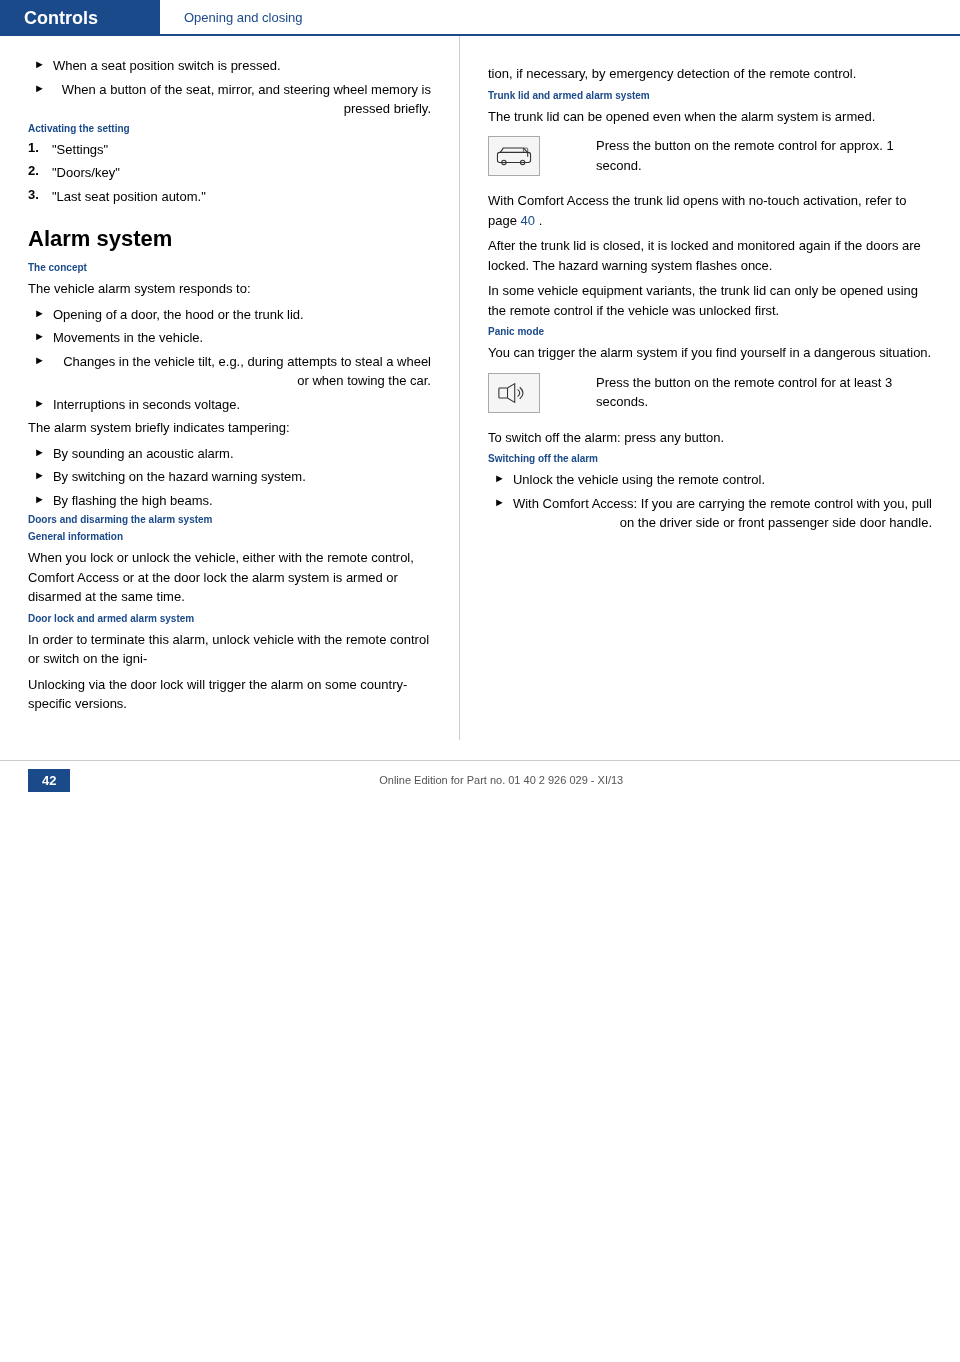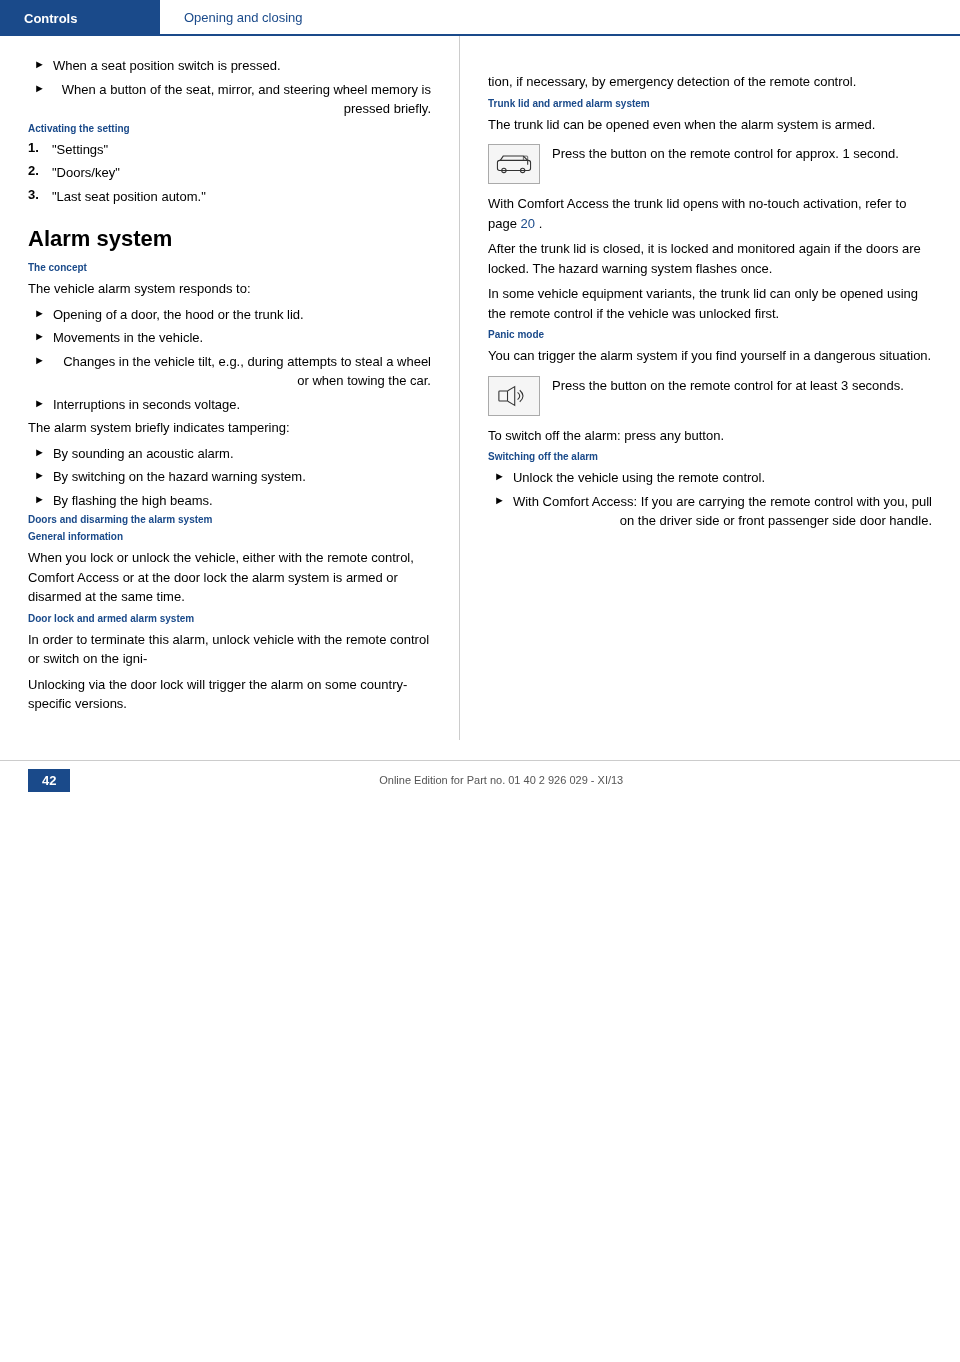--- a/index.html
+++ b/index.html
@@ -14,21 +14,21 @@
 
     
     .header {
       display: flex;
       height: 36px;
       align-items: stretch;
     }
     .header-controls {
       background: #1a4a8a;
       color: #fff;
-      font-size: 13px;
+      font-size: 18px;
       font-weight: bold;
       display: flex;
       align-items: center;
       padding: 0 24px;
       min-width: 160px;
     }
     .header-section {
       background: #fff;
       color: #1a4a8a;
       font-size: 13px;
@@ -46,21 +46,21 @@
     }
 
     .left-col {
       width: 460px;
       padding: 20px 28px 20px 28px;
       border-right: 1px solid #ccc;
     }
 
     .right-col {
       width: 500px;
-      padding: 36px 28px 20px 28px;
+      padding: 28px 28px 20px 28px;
     }
 
     
     .section-heading {
       color: #1a4a8a;
       font-size: 10px;
       font-weight: bold;
       margin-bottom: 6px;
     }
 
@@ -142,20 +142,21 @@
 
     .icon-box svg {
       width: 36px;
       height: 28px;
     }
 
     .icon-text {
       font-size: 13px;
       line-height: 1.5;
       flex: 1;
+      margin-left: 44px;
     }
 
     
     .footer {
       position: relative;
       margin-top: 20px;
       padding: 8px 28px;
       display: flex;
       align-items: center;
       border-top: 1px solid #ccc;
@@ -276,21 +277,21 @@
           <circle cx="37" cy="24" r="3" fill="none" stroke="#333" stroke-width="1.5"></circle>
           <line x1="44" y1="10" x2="44" y2="16" stroke="#333" stroke-width="1.5"></line>
           <rect x="38" y="4" width="6" height="6" rx="1" fill="none" stroke="#333" stroke-width="1"></rect>
         </svg>
       </div>
       <p class="icon-text">Press the button on the remote control for approx. 1 second.</p>
     </div>
 
     <p>
       <span>With Comfort Access the trunk lid opens with no-touch activation, refer to page</span>
-      <span class="link-blue">20</span>
+      <span class="link-blue">40</span>
       <span>.</span>
     </p>
 
     <p>After the trunk lid is closed, it is locked and monitored again if the doors are locked. The hazard warning system flashes once.</p>
     <p>In some vehicle equipment variants, the trunk lid can only be opened using the remote control if the vehicle was unlocked first.</p>
 
     <div class="section-heading">Panic mode</div>
     <p>You can trigger the alarm system if you find yourself in a dangerous situation.</p>
 
     <div class="icon-row">

